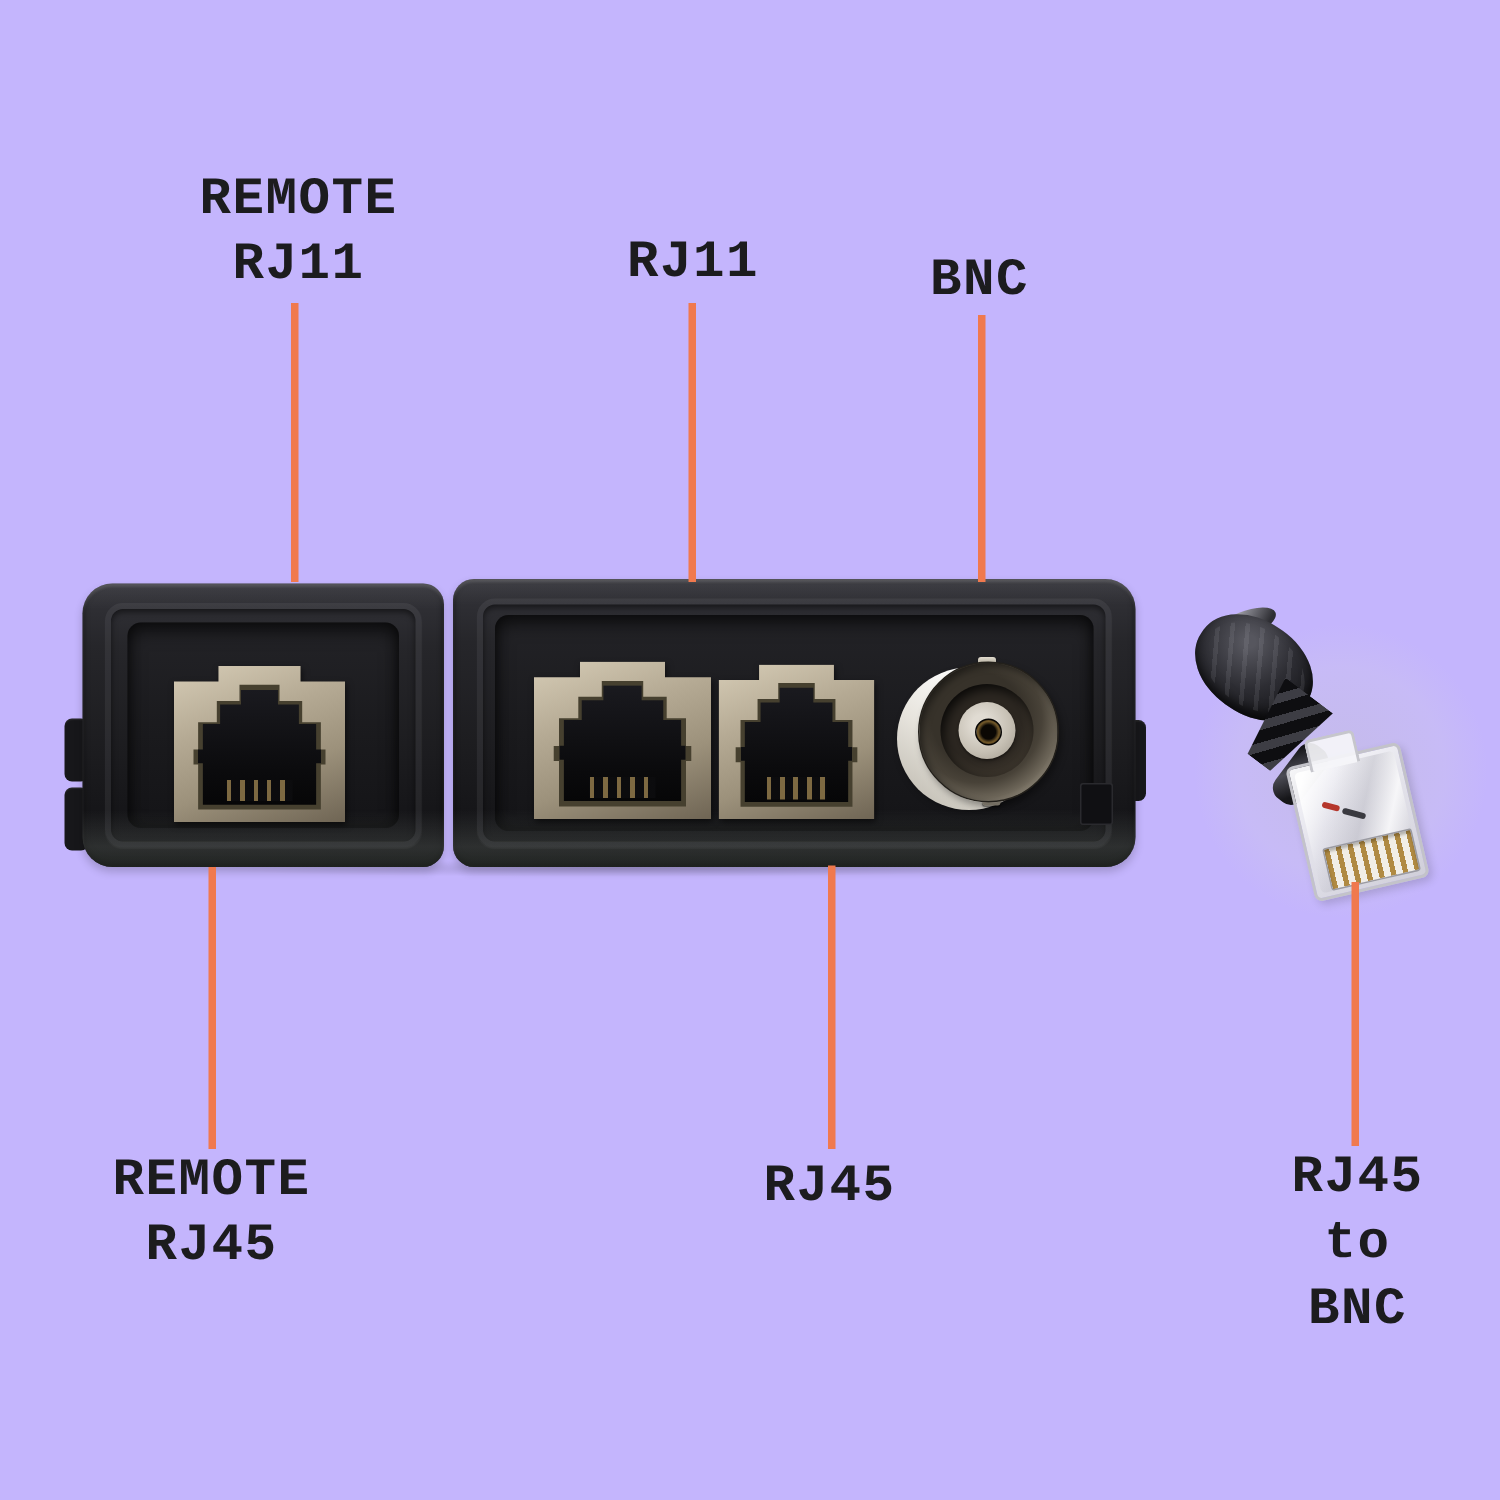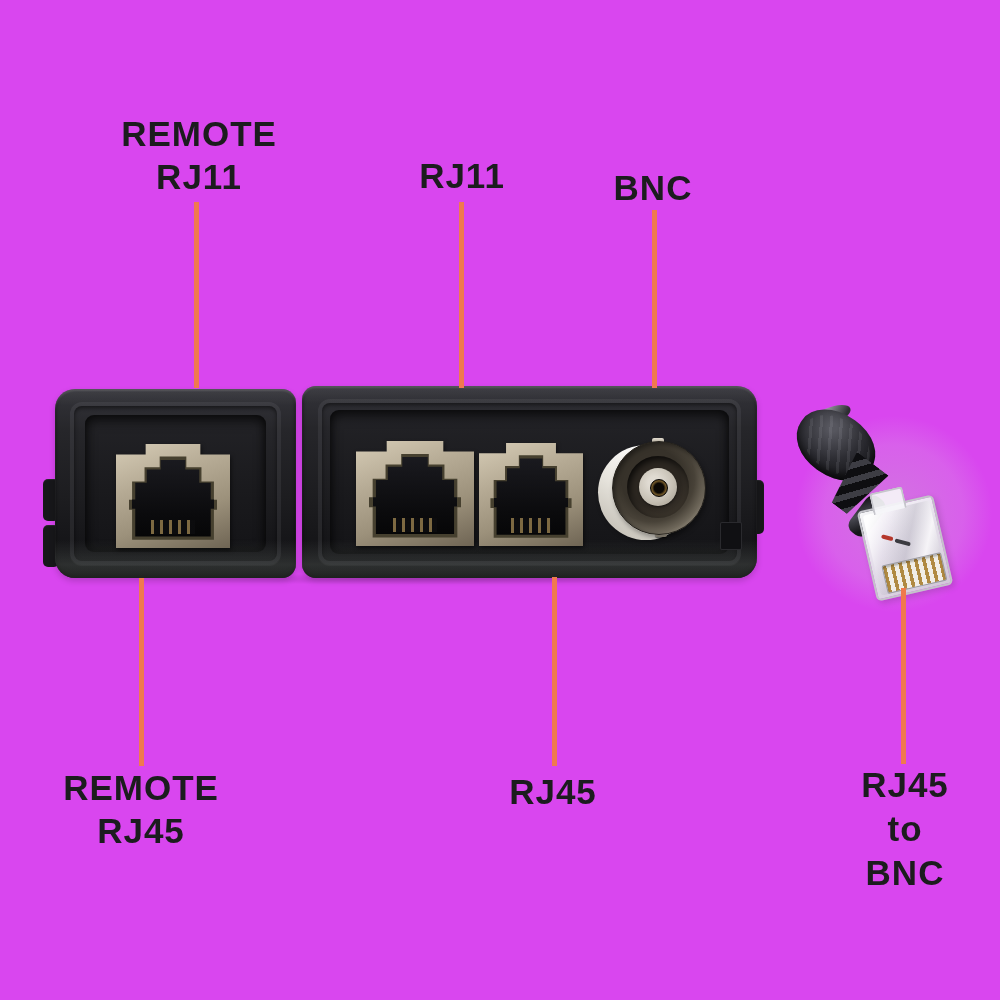--- a/index.html
+++ b/index.html
@@ -1,18 +1,18 @@
 <!DOCTYPE html>
 <html><head>
 <meta charset="utf-8">
 <style>
   html,body{margin:0;padding:0;background:#fff;}
   .canvas{
-    position:relative;width:1000px;height:1000px;background:#d946ef;overflow:hidden;
-    font-family:Liberation Sans, sans-serif;
+    position:relative;width:1000px;height:1000px;background:#c4b5fd;overflow:hidden;
+    font-family:Liberation Mono, monospace;
   }
   
   .lbl{
     position:absolute;transform:translateX(-50%);
     font-weight:700;font-size:35px;line-height:43px;letter-spacing:1px;
     color:#1c1c1e;text-align:center;z-index:6;
   }
   .lbl .ln{display:block;}
   .lbl-3ln .ln{line-height:44px;}
   

